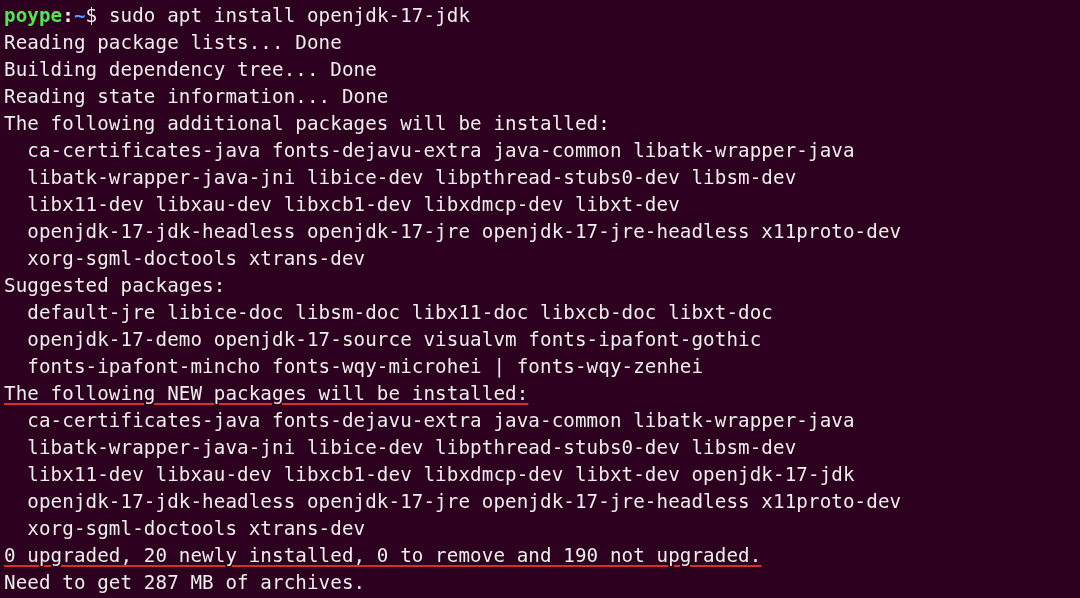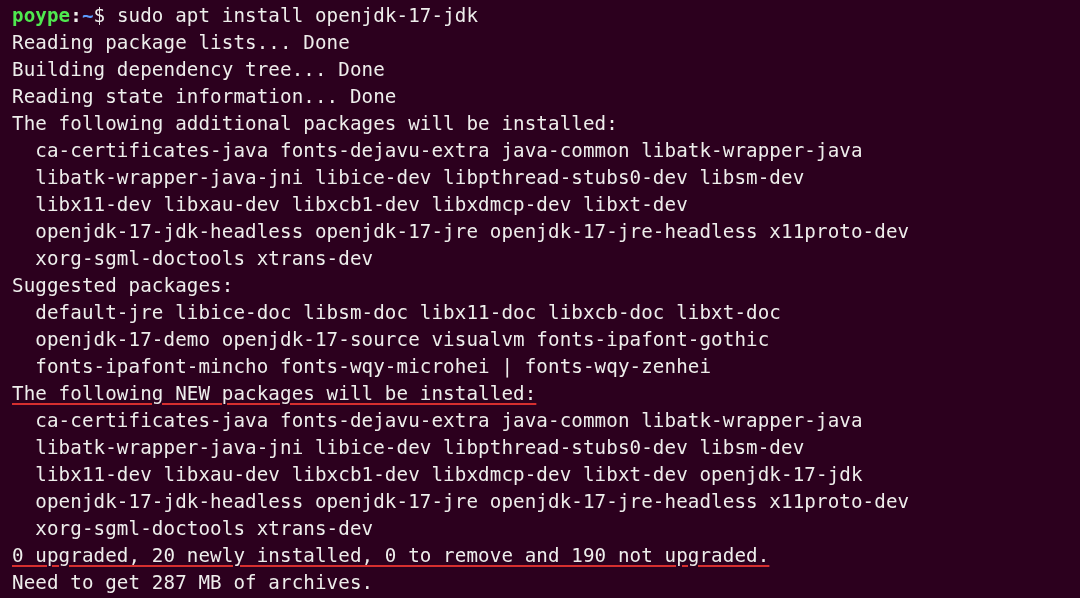--- a/index.html
+++ b/index.html
@@ -9,21 +9,21 @@
     height: 598px;
     background: #2c001e;
     overflow: hidden;
   }
   .terminal {
     font-family: "DejaVu Sans Mono", "Ubuntu Mono", "Consolas", monospace;
     font-size: 19.2px;
     line-height: 27px;
     color: #eeeeec;
     white-space: pre;
-    padding: 2px 12px;
+    padding: 2px 4px;
     box-sizing: border-box;
     width: 100%;
     height: 100%;
     letter-spacing: 0.1px;
   }
   .user   { color: #4fe94f; font-weight: bold; }
   .colon  { color: #eeeeec; font-weight: bold; }
   .path   { color: #5c9bff; font-weight: bold; }
   .dollar { color: #eeeeec; }
   .cmd    { color: #eeeeec; }

